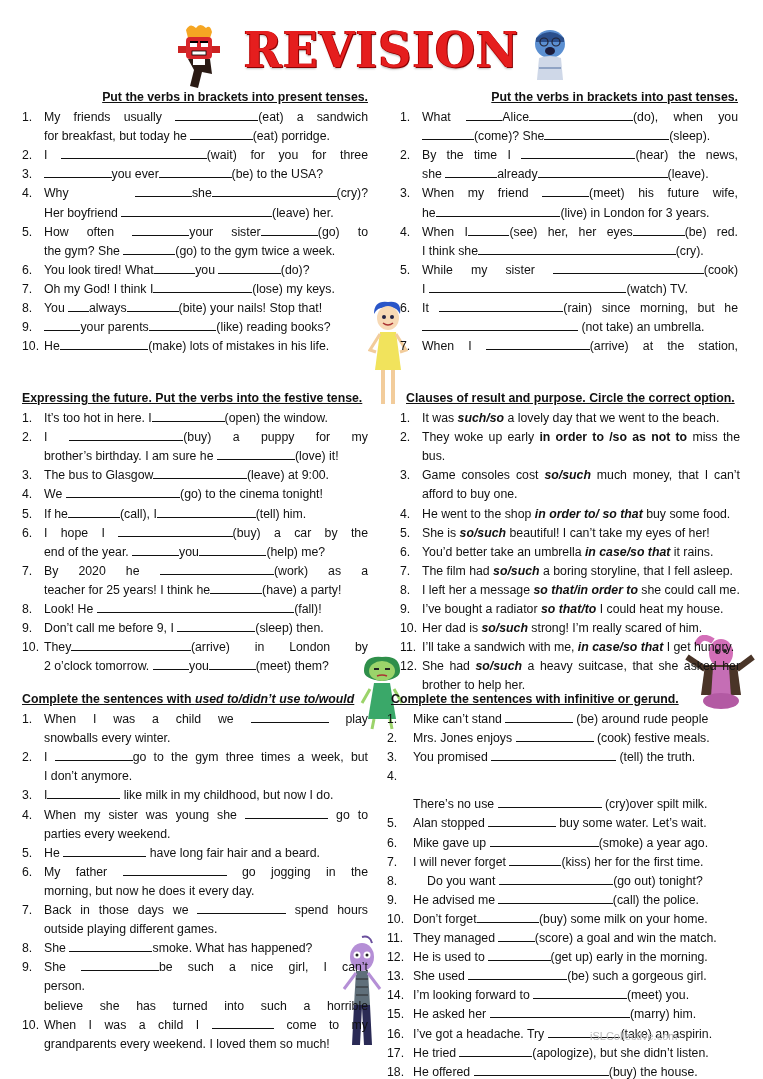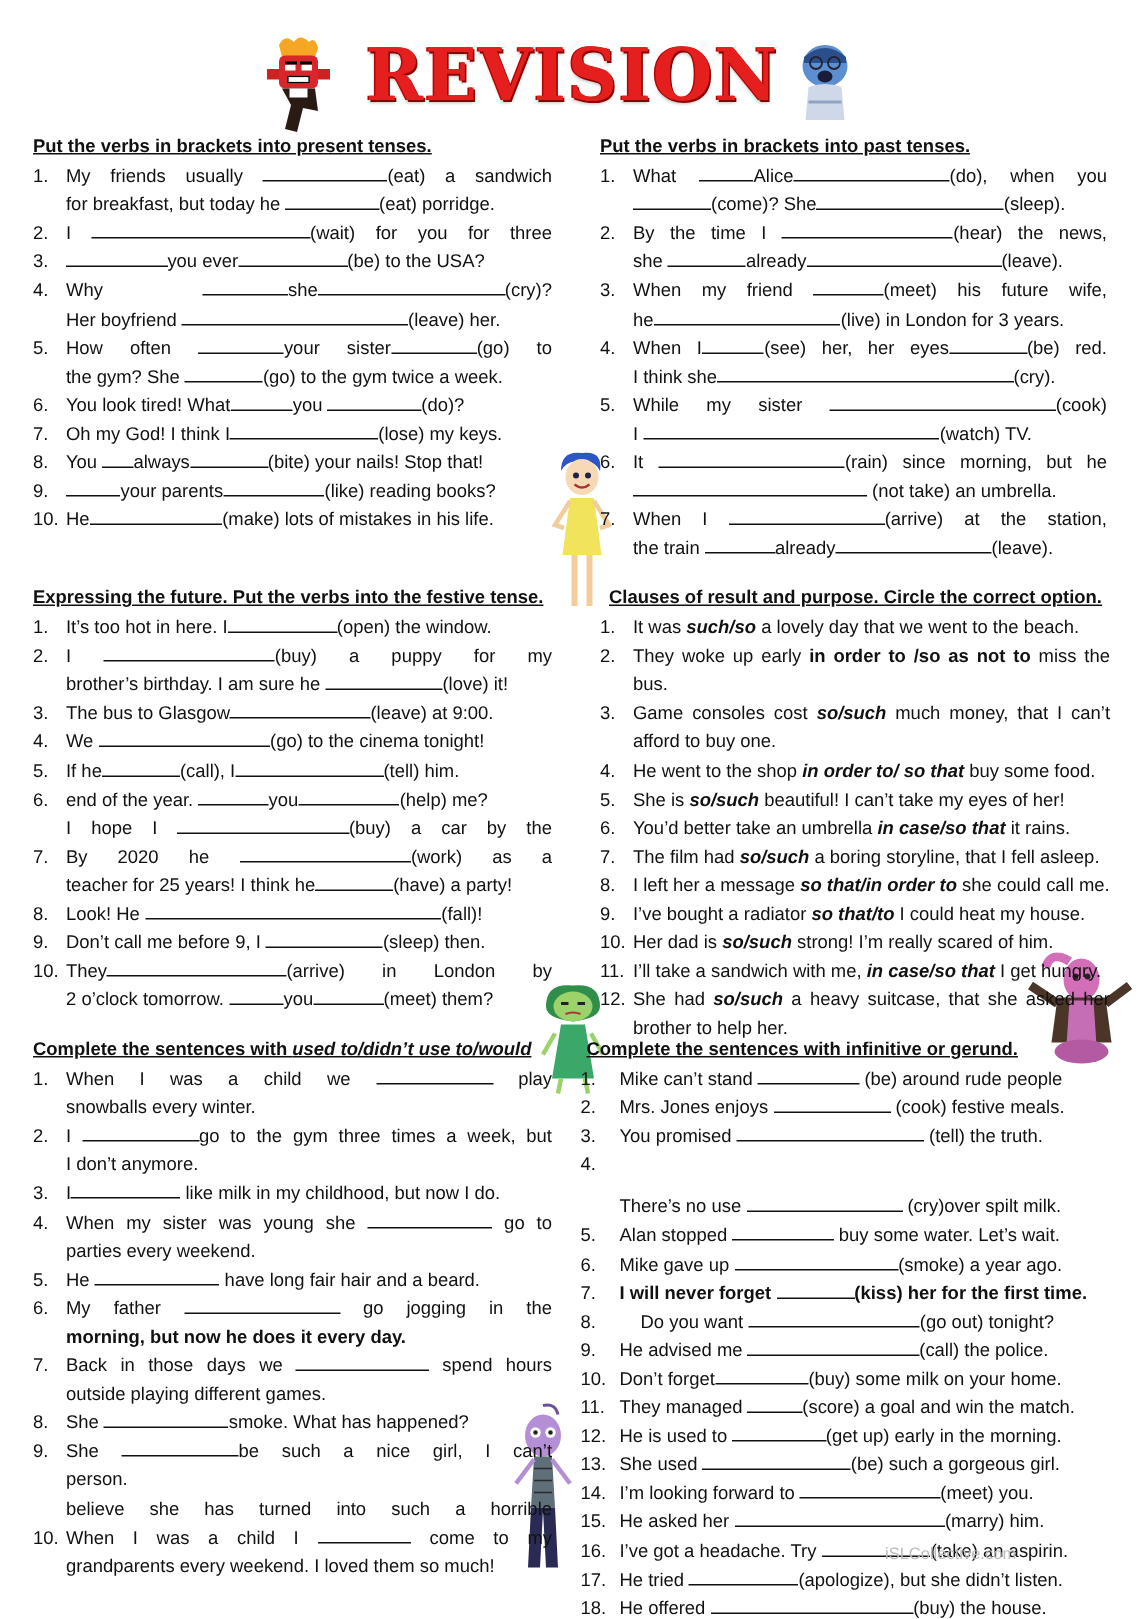--- a/index.html
+++ b/index.html
@@ -2,21 +2,21 @@
 <html><head>
 <meta charset="utf-8">
 <style>
   html,body{margin:0;padding:0;background:#fff;}
   body{width:763px;height:1079px;position:relative;overflow:hidden;font-family:"Liberation Sans",sans-serif;color:#111;}
   .title-wrap{position:absolute;left:0;top:18px;width:763px;height:65px;text-align:center;}
   .title{display:inline-block;font-family:"DejaVu Serif",serif;font-weight:bold;font-size:46px;letter-spacing:1px;color:#e51e1e;
     text-shadow:1px 1px 0 #8a0000,-1px 0 0 #b00,0 2px 2px rgba(0,0,0,.25);line-height:65px;transform:scaleY(1.05);}
   .char{position:absolute;}
   .section{position:absolute;font-size:12.3px;line-height:19.1px;}
-  .sec-head{font-weight:bold;text-decoration:underline;text-align:left;font-size:12.3px;margin-bottom:1px;white-space:nowrap;}
+  .sec-head{font-weight:bold;text-decoration:underline;text-align:right;font-size:12.3px;margin-bottom:1px;white-space:nowrap;}
   .sec-head.left{text-align:left;}
   .item{display:flex;text-align:justify;}
   .num{flex:0 0 auto;width:22px;}
   .txt{flex:1 1 auto;}
   .blank{display:inline-block;border-bottom:1px solid #111;height:11px;vertical-align:baseline;}
   .watermark{position:absolute;left:590px;top:1030px;font-size:11px;color:#bbb;}
 </style>
 </head>
 <body>
 
@@ -201,21 +201,20 @@
         <span class="num">6.</span>
         <span class="txt">
           <div style="text-align-last: justify;">It <span class="blank" style="width: 124.8px;"></span>(rain) since morning, but he</div>
           <div style="text-align-last: auto;"><span class="blank" style="width: 156px;"></span> (not take) an umbrella.</div>
         </span>
       </div>
       <div class="item">
         <span class="num">7.</span>
         <span class="txt">
           <div style="text-align-last: justify;">When I <span class="blank" style="width: 104px;"></span>(arrive) at the station,</div>
-          <div style="text-align-last: auto;">the train <span class="blank" style="width: 46.8px;"></span>already<span class="blank" style="width: 104px;"></span>(leave).</div>
         </span>
       </div>
     </div>
 </div>
 
 <div class="section" id="sec-future" style="left:22px;top:389px;width:346px">
   <div class="sec-head left">Expressing the future. Put the verbs into the festive tense.</div>
   <div class="items">
       <div class="item">
         <span class="num">1.</span>
@@ -244,22 +243,22 @@
       </div>
       <div class="item">
         <span class="num">5.</span>
         <span class="txt">
           <div style="text-align-last: auto;">If he<span class="blank" style="width: 52px;"></span>(call), I<span class="blank" style="width: 98.8px;"></span>(tell) him.</div>
         </span>
       </div>
       <div class="item">
         <span class="num">6.</span>
         <span class="txt">
+          <div style="text-align-last: justify;">I hope I <span class="blank" style="width: 114.4px;"></span>(buy) a car by the</div>
           <div style="text-align-last: auto;">end of the year. <span class="blank" style="width: 46.8px;"></span>you<span class="blank" style="width: 67.6px;"></span>(help) me?</div>
-          <div style="text-align-last: justify;">I hope I <span class="blank" style="width: 114.4px;"></span>(buy) a car by the</div>
         </span>
       </div>
       <div class="item">
         <span class="num">7.</span>
         <span class="txt">
           <div style="text-align-last: justify;">By 2020 he <span class="blank" style="width: 114.4px;"></span>(work) as a</div>
           <div style="text-align-last: auto;">teacher for 25 years!  I think he<span class="blank" style="width: 52px;"></span>(have) a party!</div>
         </span>
       </div>
       <div class="item">
@@ -371,21 +370,21 @@
       <div class="item">
         <span class="num">5.</span>
         <span class="txt">
           <div style="text-align-last: auto;">He <span class="blank" style="width: 83.2px;"></span> have long fair hair and a beard.</div>
         </span>
       </div>
       <div class="item">
         <span class="num">6.</span>
         <span class="txt">
           <div style="text-align-last: justify;">My father <span class="blank" style="width: 104px;"></span> go jogging in the</div>
-          <div style="text-align-last: auto; font-weight: bold;">morning, but now he does it every day.</div>
+          <div style="text-align-last: auto;">morning, but now he does it every day.</div>
         </span>
       </div>
       <div class="item">
         <span class="num">7.</span>
         <span class="txt">
           <div style="text-align-last: justify;">Back in those days we <span class="blank" style="width: 88.4px;"></span> spend hours</div>
           <div style="text-align-last: auto;">outside playing different games.</div>
         </span>
       </div>
       <div class="item">
@@ -434,21 +433,21 @@
       <div class="item">
         <span class="num" style="width: 26px;">5.</span>
         <span class="txt" style="white-space: nowrap;">Alan stopped <span class="blank" style="width: 67.6px;"></span> buy some water. Let’s wait.</span>
       </div>
       <div class="item">
         <span class="num" style="width: 26px;">6.</span>
         <span class="txt" style="white-space: nowrap;">Mike gave up <span class="blank" style="width: 109.2px;"></span>(smoke) a year ago.</span>
       </div>
       <div class="item">
         <span class="num" style="width: 26px;">7.</span>
-        <span class="txt" style="white-space: nowrap; font-weight: bold;">I will never forget <span class="blank" style="width: 52px;"></span>(kiss) her for the first time.</span>
+        <span class="txt" style="white-space: nowrap;">I will never forget <span class="blank" style="width: 52px;"></span>(kiss) her for the first time.</span>
       </div>
       <div class="item">
         <span class="num" style="width: 26px;">8.</span>
         <span class="txt" style="white-space: nowrap; margin-left: 14px;">Do you want <span class="blank" style="width: 114.4px;"></span>(go out) tonight?</span>
       </div>
       <div class="item">
         <span class="num" style="width: 26px;">9.</span>
         <span class="txt" style="white-space: nowrap;">He advised me <span class="blank" style="width: 114.4px;"></span>(call) the police.</span>
       </div>
       <div class="item">

